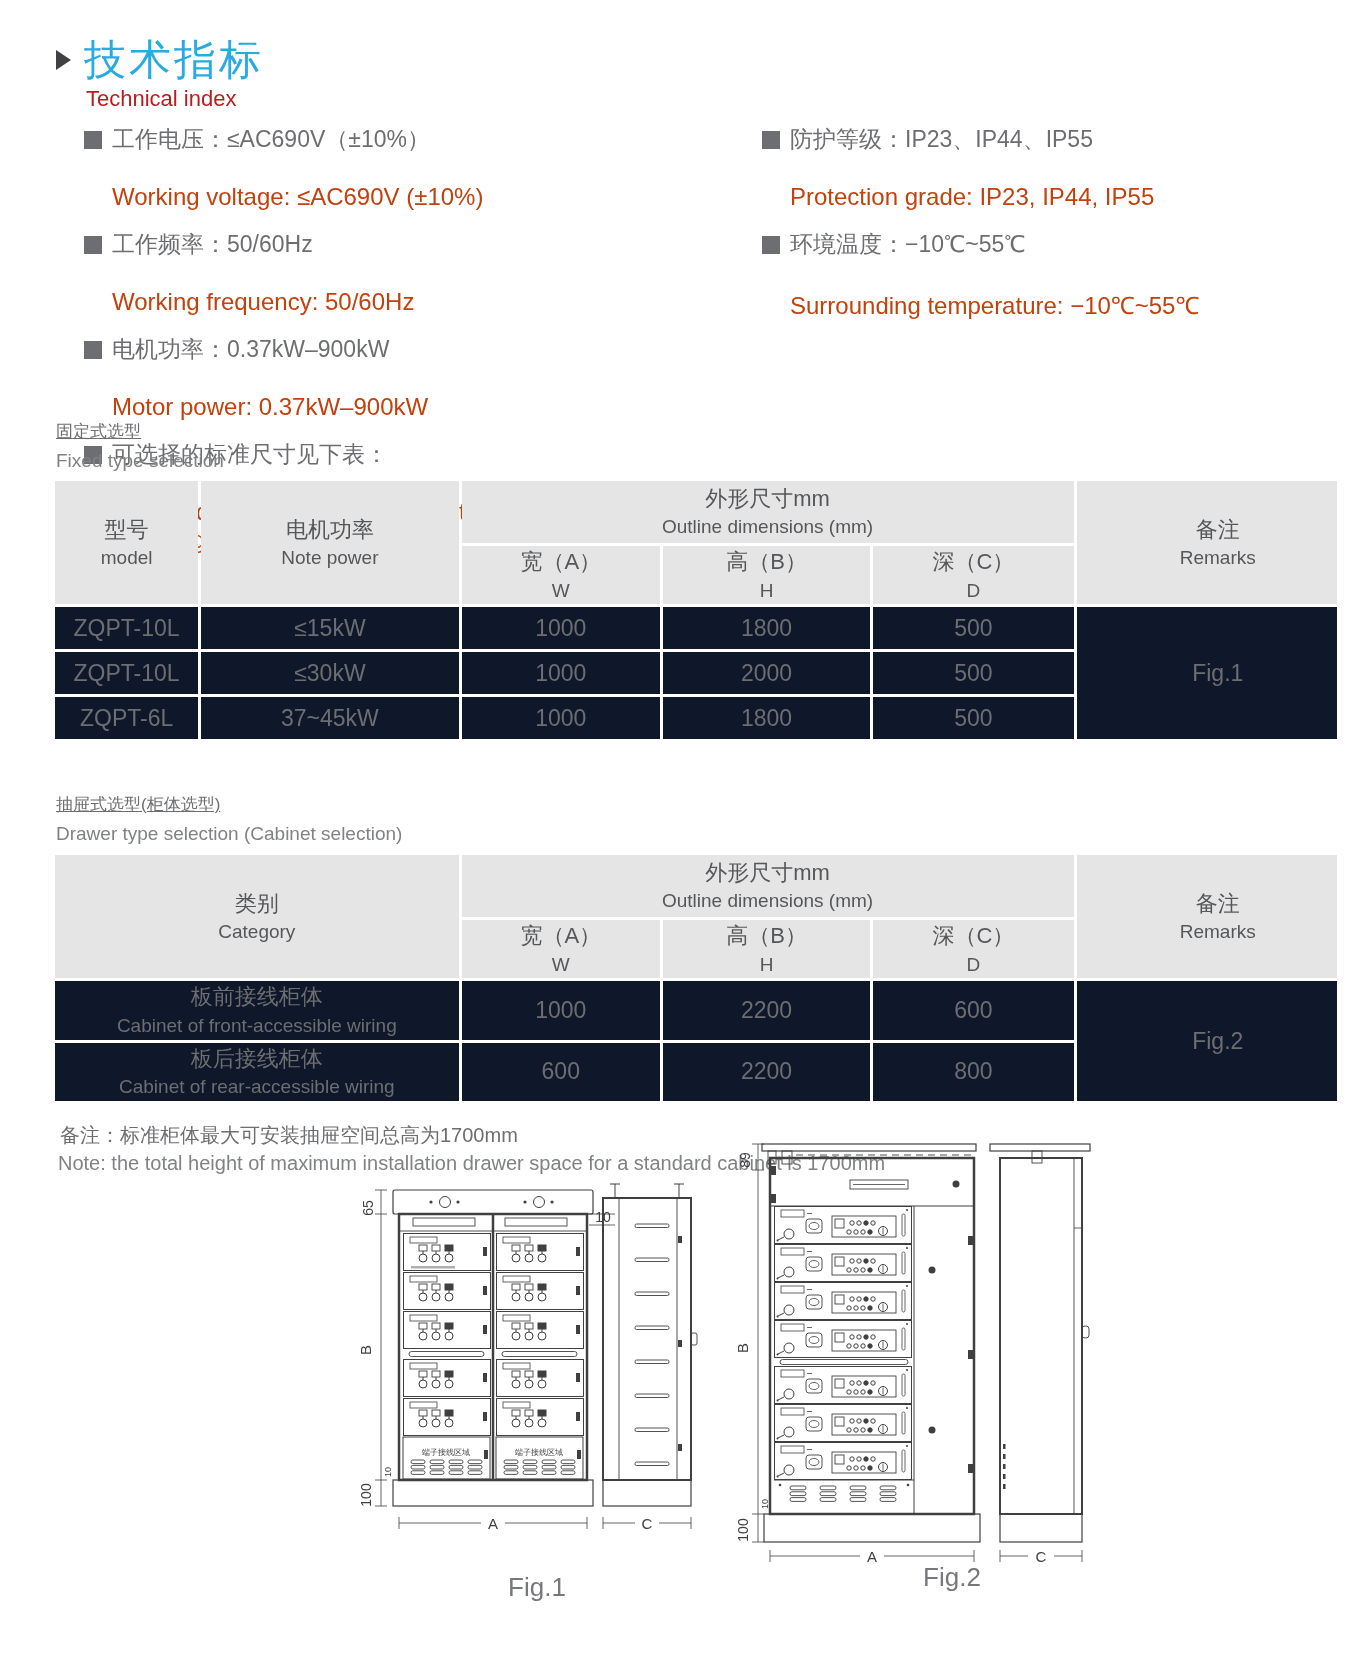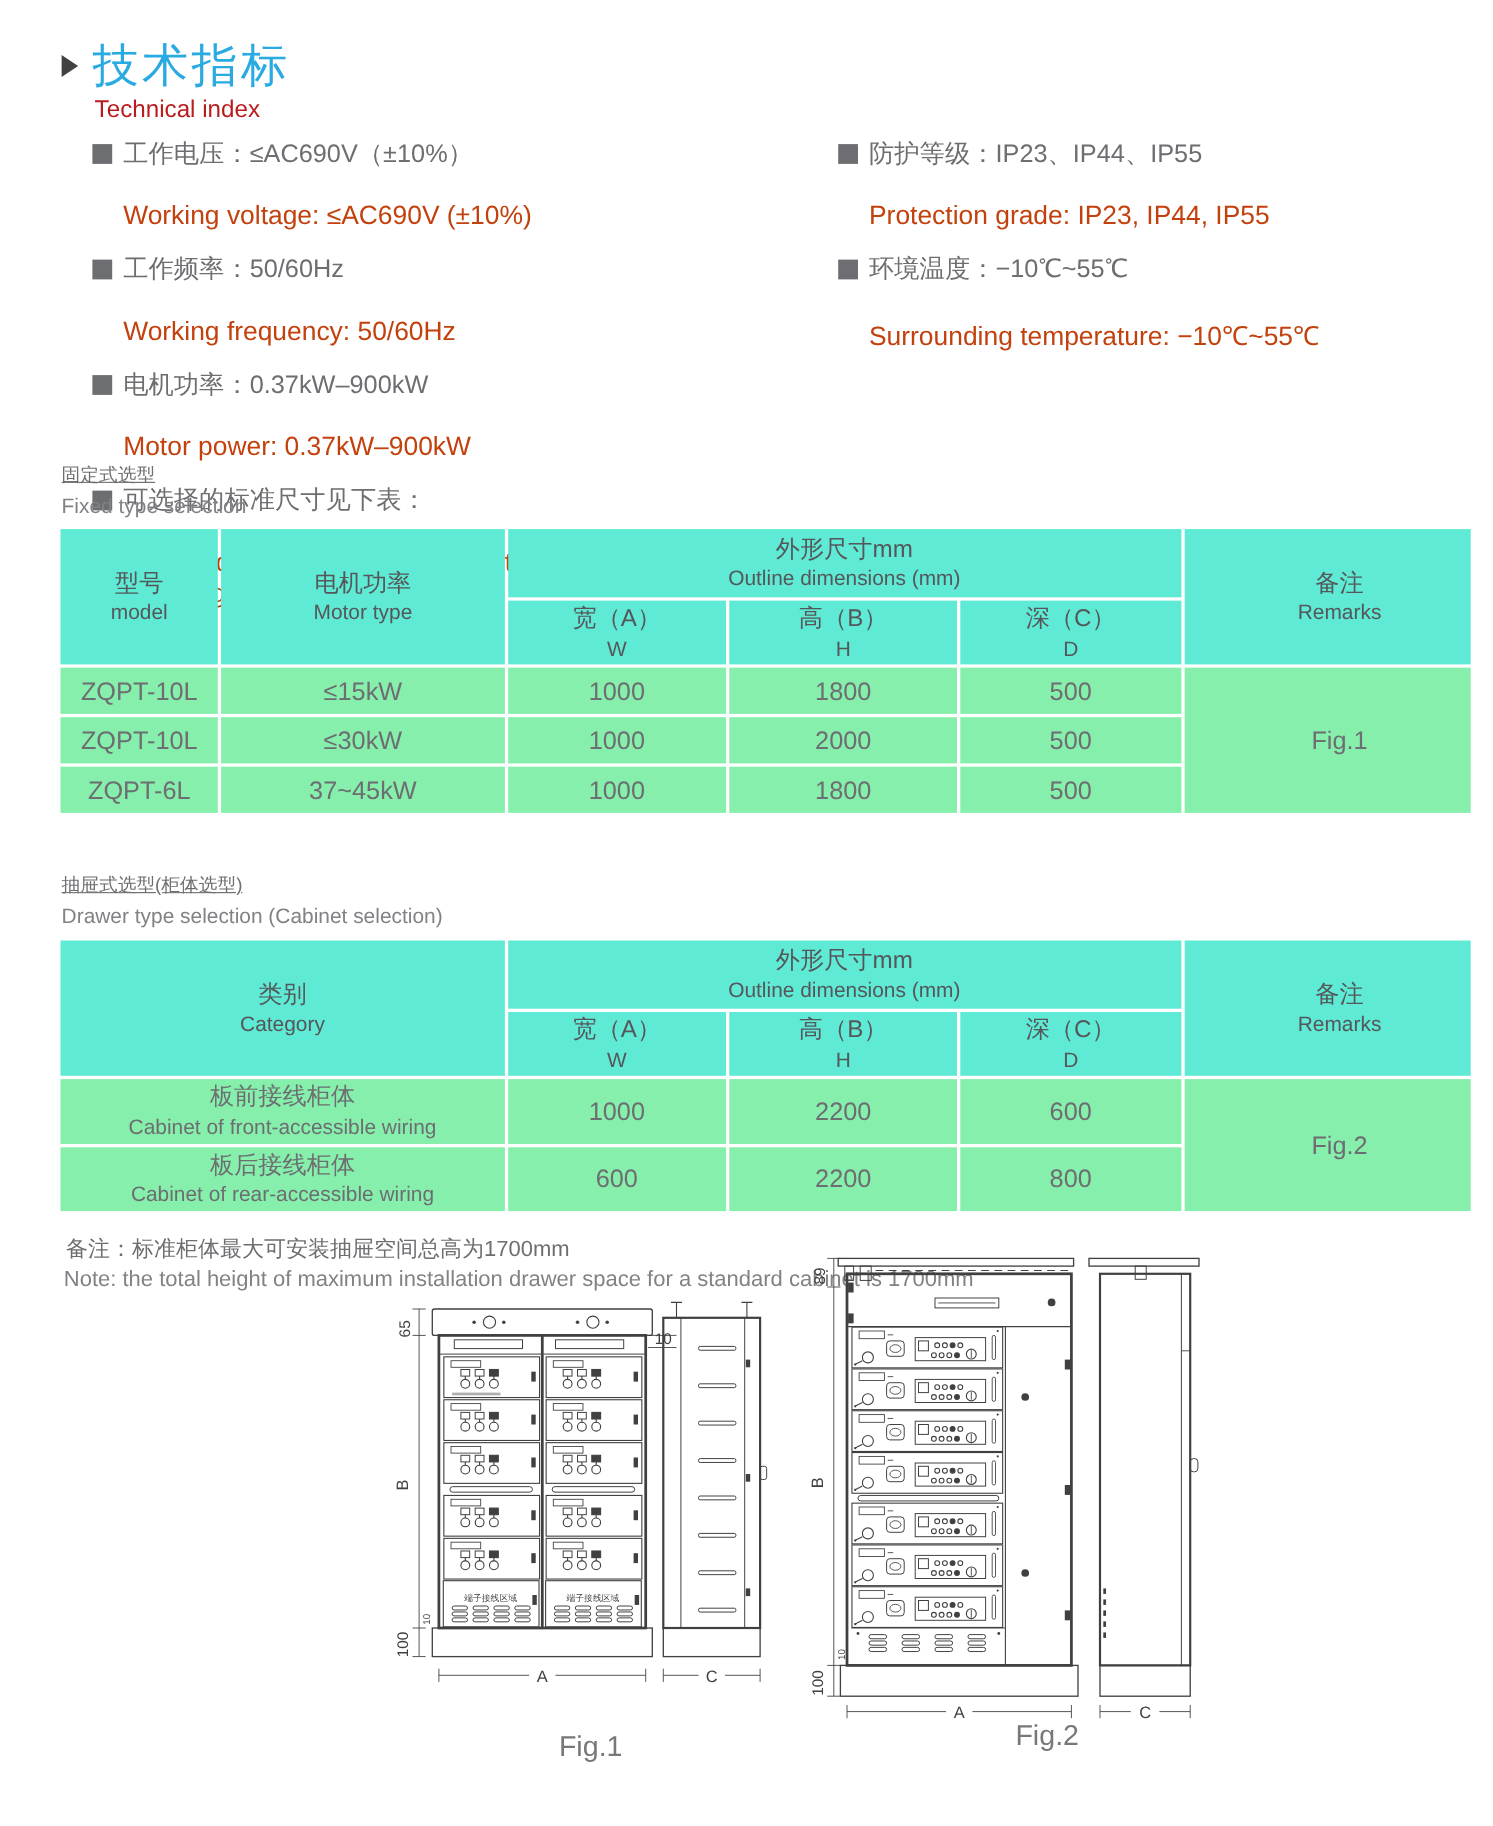--- a/index.html
+++ b/index.html
@@ -27,22 +27,22 @@
   .sect-cn { position:absolute; font-size:17px; color:#6d6e71; text-decoration:underline; }
   .sect-en { position:absolute; font-size:19px; color:#808285; }
   
   table.spec-table {
     position:absolute; left:32px; border-collapse:separate; border-spacing:3px;
     table-layout:fixed; width:1310px;
   }
   table.spec-table th, table.spec-table td {
     font-weight:normal; text-align:center; vertical-align:middle; padding:2px;
   }
-  .hd { background:#5eead4; color:#55575a; }
-  .bd { background:#86efac; color:#6d6e71; font-size:23px; }
+  .hd { background:#e5e5e5; color:#55575a; }
+  .bd { background:#0f172a; color:#6d6e71; font-size:23px; }
   .cell-cn { font-size:22px; line-height:1.25; }
   .cell-en { font-size:19px; line-height:1.25; margin-top:3px; }
   .bd .cell-cn { font-size:22px; }
   .bd .cell-en { font-size:19px; color:#6d6e71; }
   .th-tall { height:120px; }
   .th-group { height:62px; }
   .th-sub { height:50px; }
   .row-fixed td { height:42px; }
   .row-drawer td { height:56px; }
   
@@ -123,21 +123,21 @@
         <col style="width:282px">
     </colgroup>
     <thead>
       <tr>
         <th class="hd th-tall" rowspan="2">
           <div class="cell-cn">型号</div>
           <div class="cell-en">model</div>
         </th>
         <th class="hd th-tall" rowspan="2">
           <div class="cell-cn">电机功率</div>
-          <div class="cell-en">Motor type</div>
+          <div class="cell-en">Note power</div>
         </th>
         <th class="hd th-group" colspan="3">
           <div class="cell-cn">外形尺寸mm</div>
           <div class="cell-en">Outline dimensions (mm)</div>
         </th>
         <th class="hd th-tall" rowspan="2">
           <div class="cell-cn">备注</div>
           <div class="cell-en">Remarks</div>
         </th>
       </tr>

